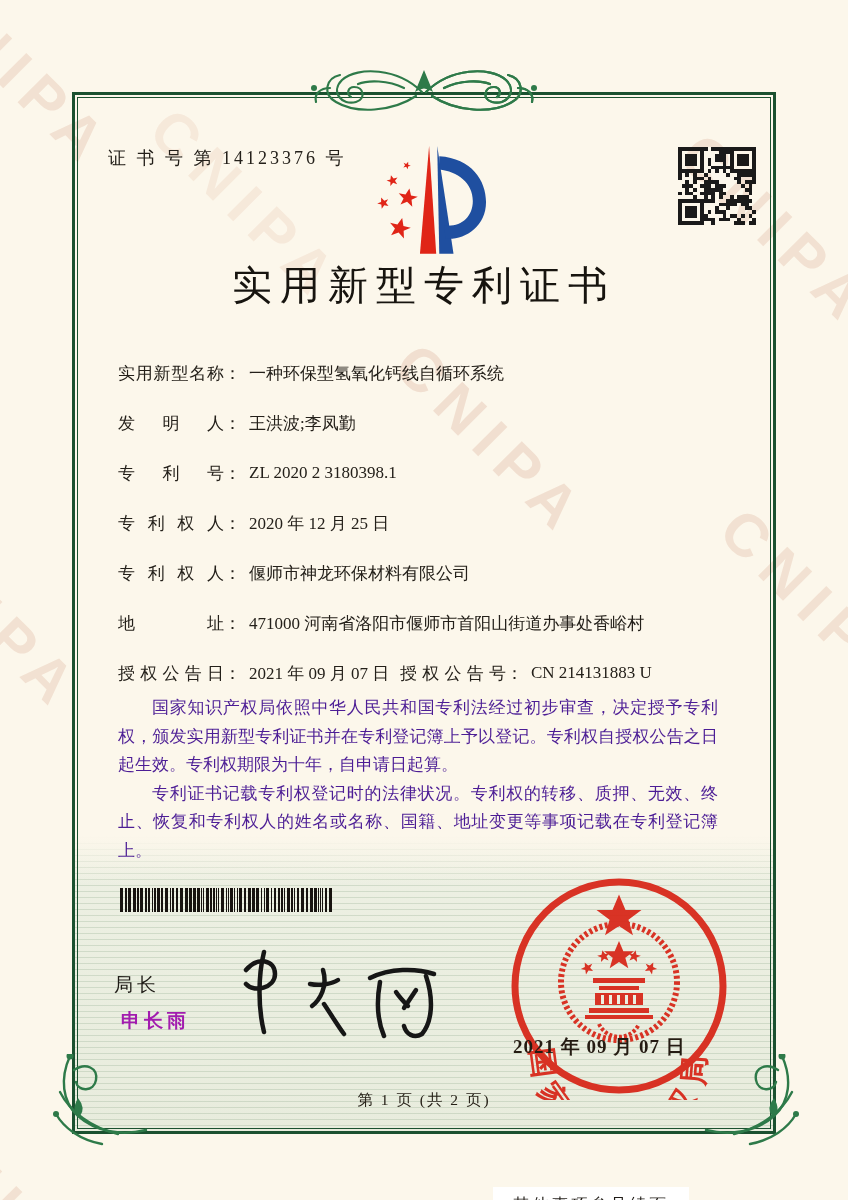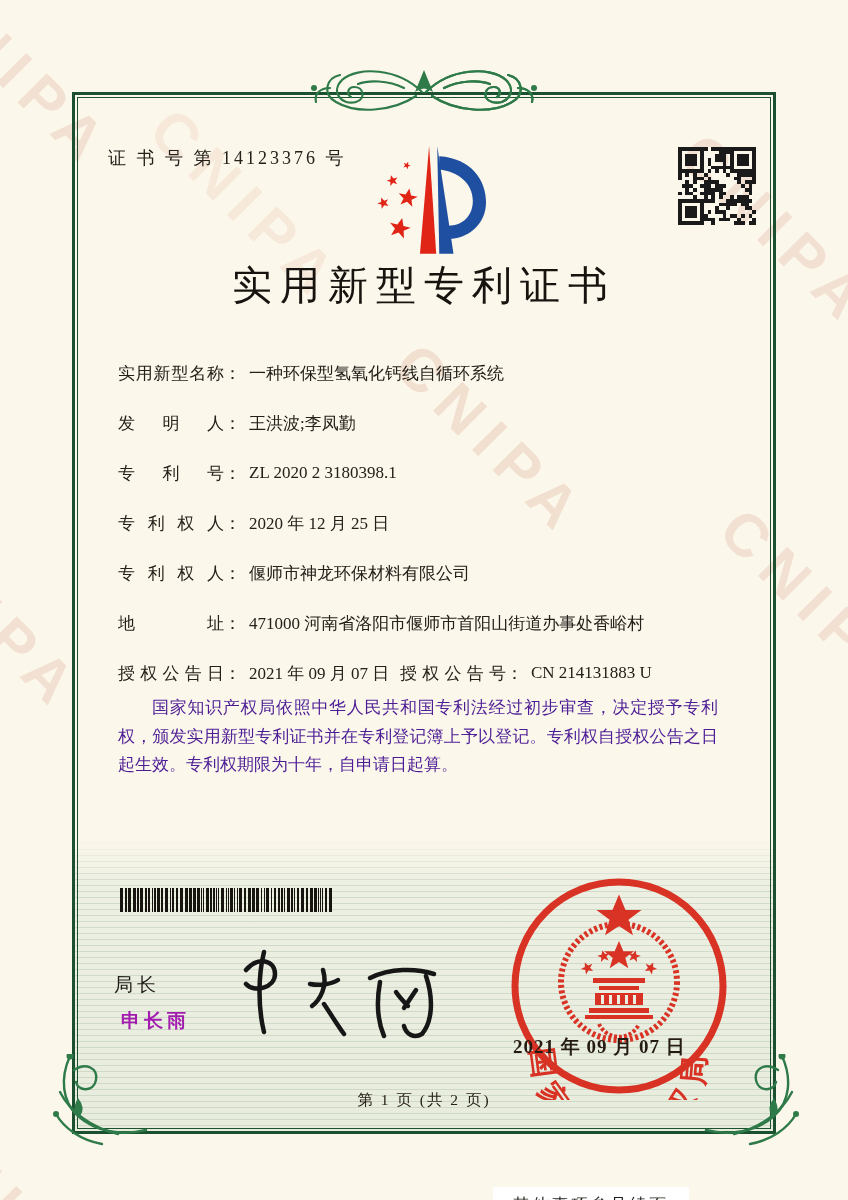--- a/index.html
+++ b/index.html
@@ -430,20 +430,21 @@
         <span class="grant-second">
           <span class="lab">授权公告号</span>
             <span class="colon">：</span>
           <span class="val">CN 214131883 U</span>
         </span>
       </div>
     </div>
 
     <div class="paras">
       <p>国家知识产权局依照中华人民共和国专利法经过初步审查，决定授予专利权，颁发实用新型专利证书并在专利登记簿上予以登记。专利权自授权公告之日起生效。专利权期限为十年，自申请日起算。</p>
+      <p>专利证书记载专利权登记时的法律状况。专利权的转移、质押、无效、终止、恢复和专利权人的姓名或名称、国籍、地址变更等事项记载在专利登记簿上。</p>
     </div>
 
     <svg class="barcode" id="barcode-svg" width="218" height="24" viewBox="0 0 218 24" shape-rendering="crispEdges">
         <rect x="0" y="0" width="3" height="24" fill="#17130f"></rect>
         <rect x="5" y="0" width="2" height="24" fill="#17130f"></rect>
         <rect x="8" y="0" width="3" height="24" fill="#17130f"></rect>
         <rect x="13" y="0" width="3" height="24" fill="#17130f"></rect>
         <rect x="17" y="0" width="2" height="24" fill="#17130f"></rect>
         <rect x="20" y="0" width="3" height="24" fill="#17130f"></rect>
         <rect x="25" y="0" width="2" height="24" fill="#17130f"></rect>

